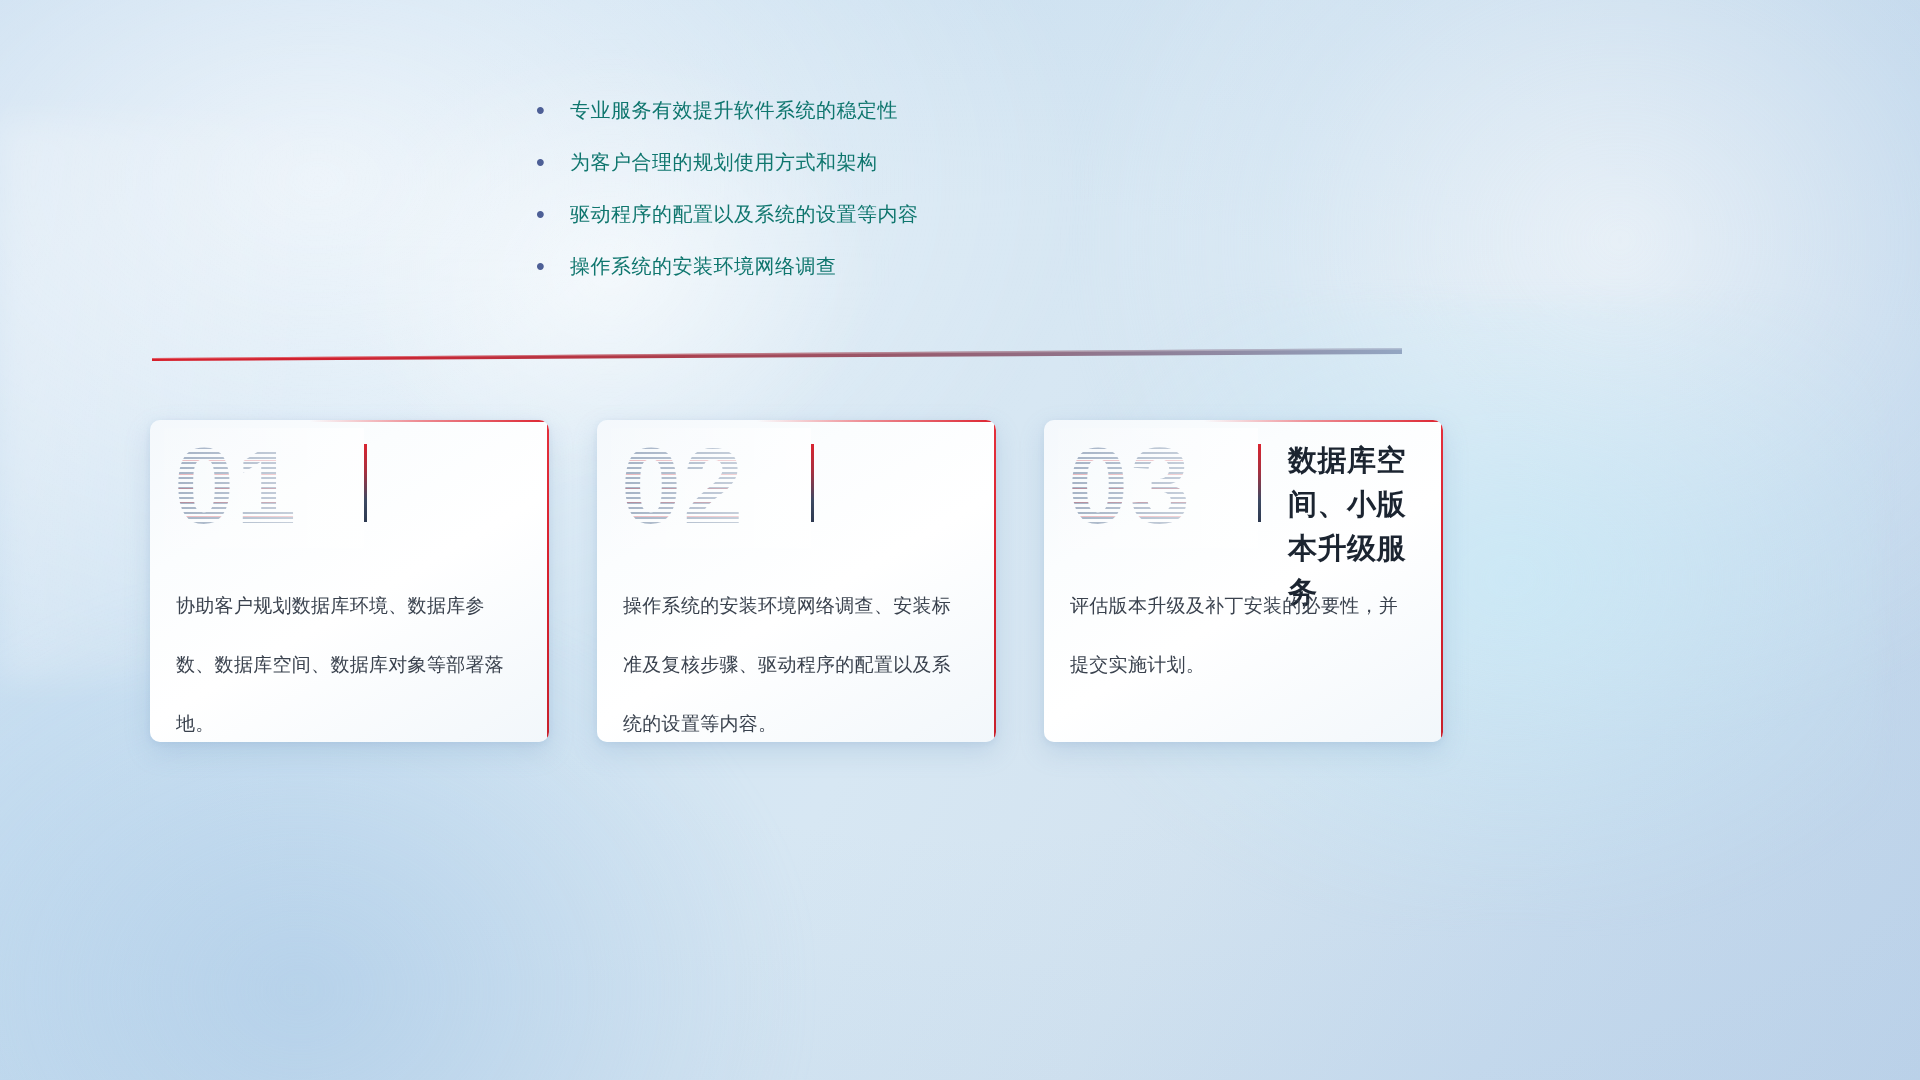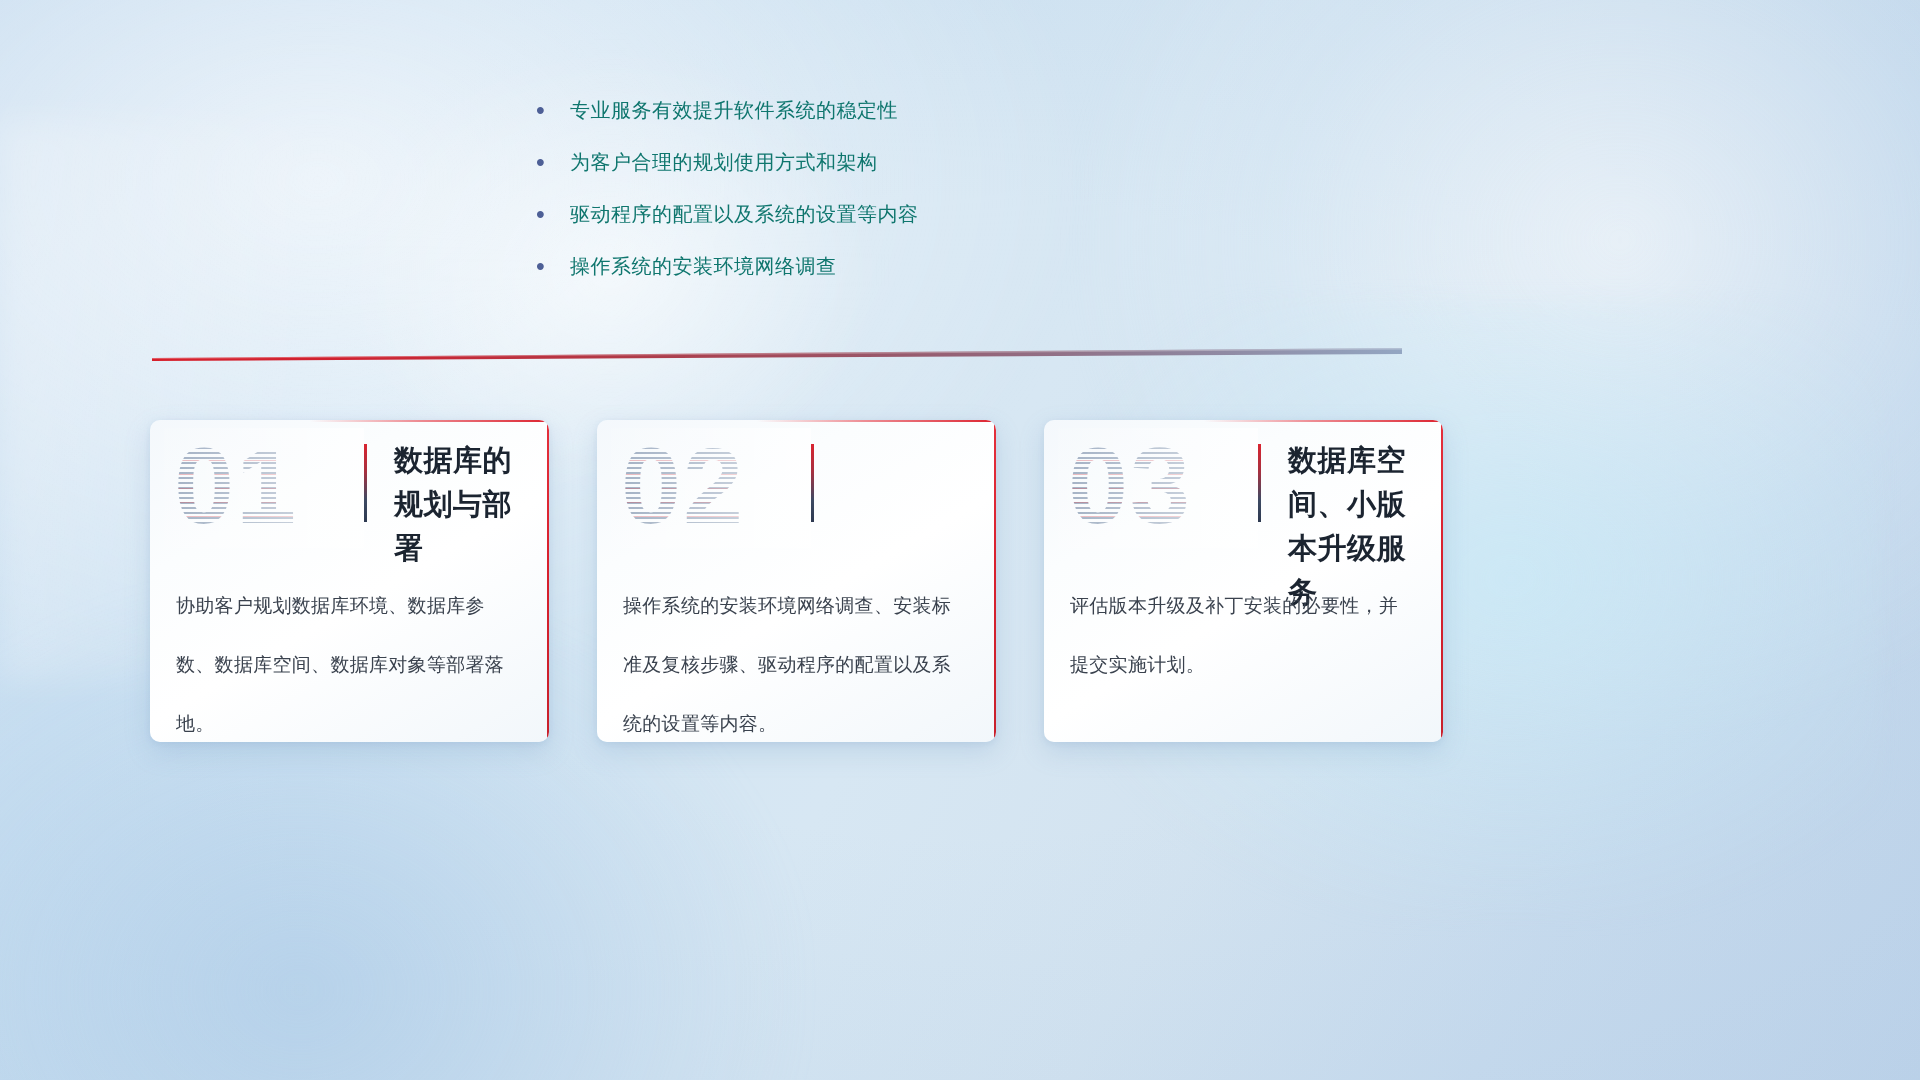--- a/index.html
+++ b/index.html
@@ -209,21 +209,20 @@
   </div>
 
   <div class="cards">
 
     <div class="card">
       <div class="card-head">
         <div class="wm">01</div>
         <div class="wm-tint">01</div>
         <div class="wm-fade"></div>
         <div class="title-bar"></div>
-        <div class="card-title">数据库的规划与部署</div>
       </div>
       <div class="card-body">协助客户规划数据库环境、数据库参数、数据库空间、数据库对象等部署落地。</div>
     </div>
 
     <div class="card">
       <div class="card-head">
         <div class="wm">02</div>
         <div class="wm-tint">02</div>
         <div class="wm-fade"></div>
         <div class="title-bar"></div>

